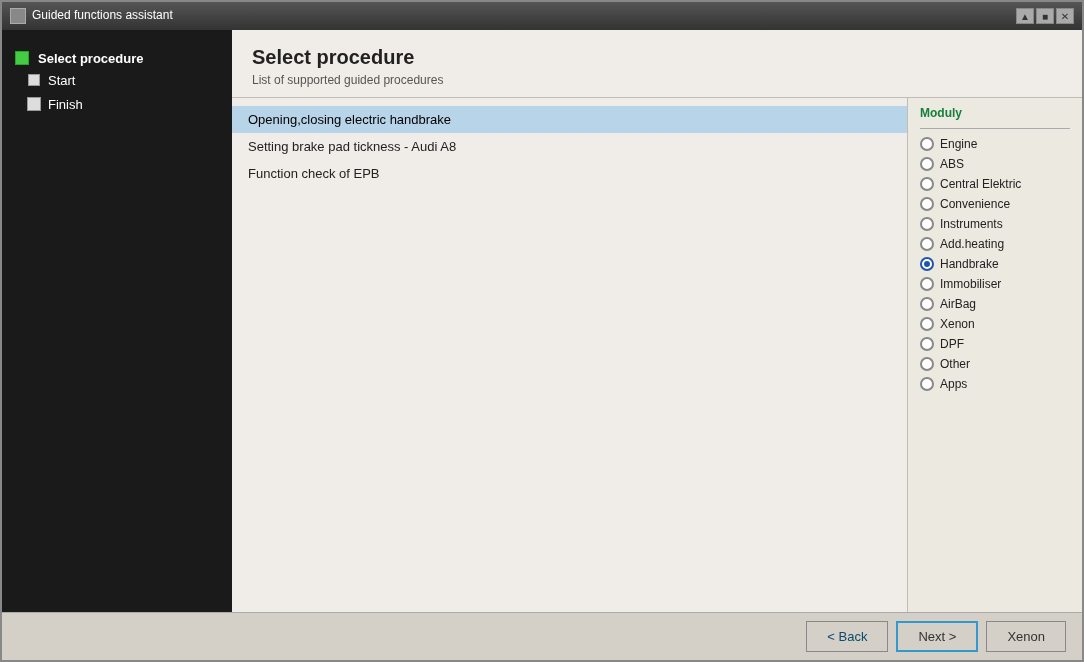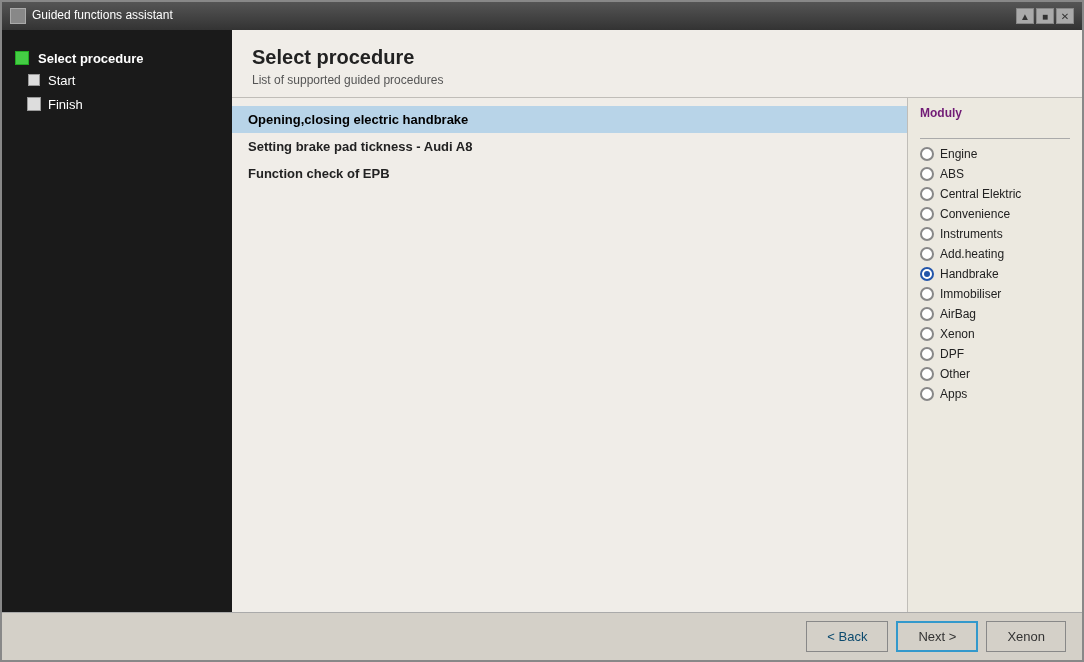--- a/index.html
+++ b/index.html
@@ -140,21 +140,20 @@
     .main-body {
       display: flex;
       flex: 1;
       overflow: hidden;
     }
     
     .procedure-list {
       flex: 1;
       padding: 8px 0;
       overflow-y: auto;
-      font-weight: bold;
     }
     .procedure-item {
       padding: 6px 16px;
       cursor: pointer;
       font-size: 13px;
       color: #222;
     }
     .procedure-item.selected {
       background: #b8d4e8;
       color: #000;
@@ -163,24 +162,24 @@
     .moduly-panel {
       width: 175px;
       border-left: 1px solid #c0bdb8;
       padding: 8px 12px;
       background: #ece9e0;
       flex-shrink: 0;
     }
     .moduly-title {
       font-size: 12px;
       font-weight: bold;
-      color: #701a75;
+      color: #15803d;
       margin-bottom: 8px;
       border-bottom: 1px solid #aaa;
-      padding-bottom: 18px;
+      padding-bottom: 8px;
     }
     .radio-item {
       display: flex;
       align-items: center;
       gap: 6px;
       margin-bottom: 6px;
       cursor: pointer;
     }
     .radio-circle {
       width: 14px;

